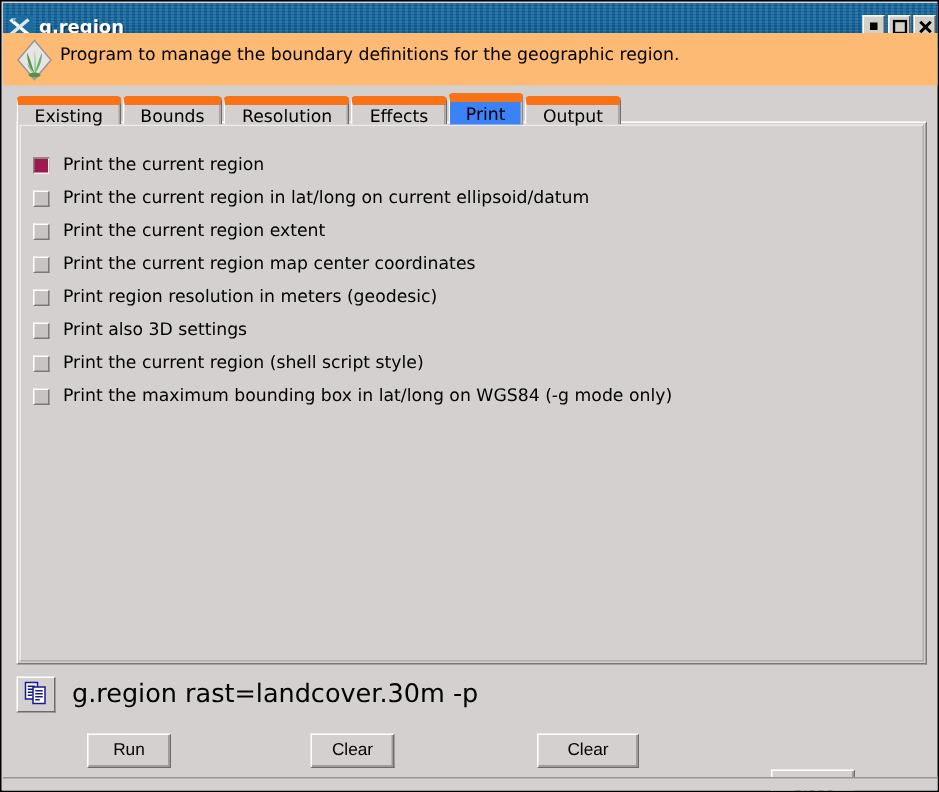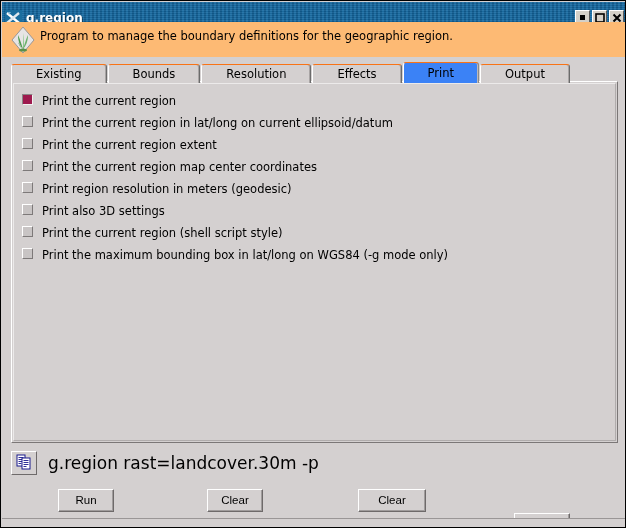--- a/index.html
+++ b/index.html
@@ -119,25 +119,25 @@
     width: 608px;
     height: 22px;
     display: flex;
     align-items: flex-end;
     z-index: 3;
   }
   .tab {
     position: relative;
     height: 19px;
     box-sizing: border-box;
-    padding: 0 24px;
-    display: flex;
-    align-items: center;
-    background: #d4d0d0;
-    border-top: 1px solid #f97316;
+    padding: 0 11px;
+    display: flex;
+    align-items: center;
+    background: #d4d0d0;
+    border-top: 6px solid #f97316;
     border-left: 1px solid #ffffff;
     border-right: 1px solid #6b6b6b;
     border-bottom: none;
     border-top-left-radius: 3px;
     border-top-right-radius: 3px;
     font-size: 11.5px;
     color: #000000;
     white-space: nowrap;
     cursor: default;
     margin-right: 1px;
@@ -179,21 +179,21 @@
   }
 
   .check-list {
     position: absolute;
     left: 10px;
     top: 12px;
     right: 6px;
   }
   .check-row {
     display: flex;
-    align-items: flex-start;
+    align-items: flex-end;
     height: 22px;
     cursor: default;
   }
   .checkbox {
     width: 11px;
     height: 11px;
     box-sizing: border-box;
     flex: 0 0 auto;
     margin-right: 9px;
     background: #c8c4c4;

